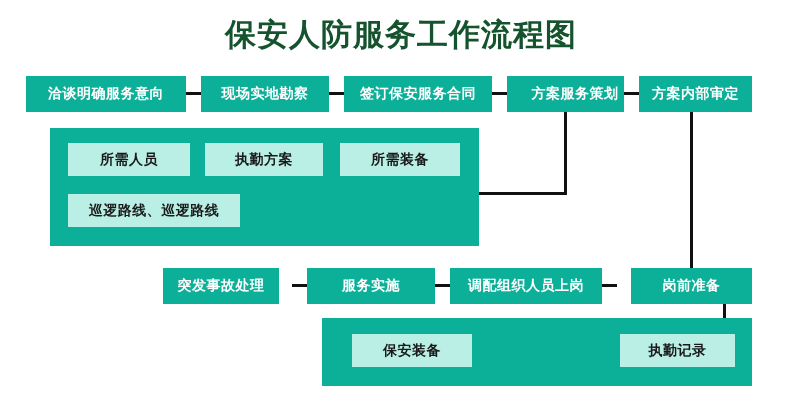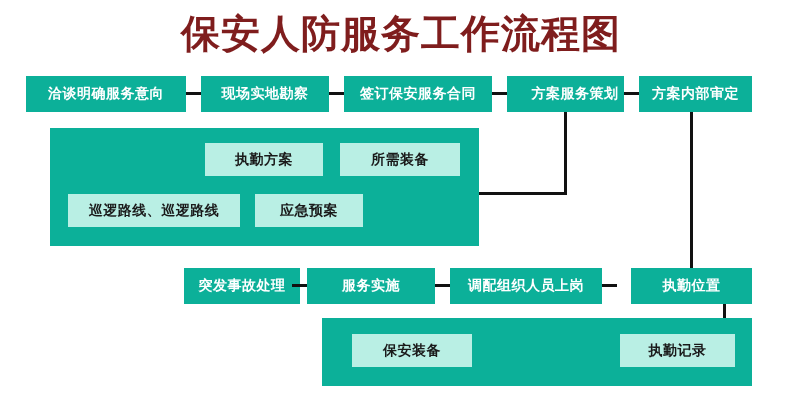--- a/index.html
+++ b/index.html
@@ -16,22 +16,22 @@
     height: 417px;
     background: #ffffff;
     overflow: hidden;
   }
   #title {
     position: absolute;
     left: 0;
     top: 14px;
     width: 802px;
     text-align: center;
-    color: #7f1d1d;
-    font-size: 39px;
+    color: #14532d;
+    font-size: 31px;
     font-weight: bold;
     letter-spacing: 1px;
     line-height: 40px;
     white-space: nowrap;
   }
   .node {
     position: absolute;
     background: #0CB099;
     color: #ffffff;
     font-size: 14px;
@@ -98,42 +98,42 @@
   <div class="node" style="left:639px; top:76px; width:113px; height:36px;">方案内部审定</div>
 
   <div class="conn-v" style="left:564px; top:112px; height:83px;"></div>
   <div class="conn-h" style="left:479px; top:192px; width:88px;"></div>
 
   <div class="conn-v" style="left:690px; top:112px; height:156px;"></div>
 
   <div class="panel" style="left:50px; top:128px; width:429px; height:118px;">
   </div>
 
+  <div class="subnode" style="left:68px; top:143px; width:122px; height:33px;">所需人员</div>
 
   <div class="subnode" style="left:205px; top:143px; width:118px; height:33px;">执勤方案</div>
 
   <div class="subnode" style="left:340px; top:143px; width:120px; height:33px;">所需装备</div>
 
   <div class="subnode" style="left:68px; top:194px; width:172px; height:33px;">巡逻路线、巡逻路线</div>
 
-  <div class="subnode" style="left:255px; top:194px; width:108px; height:33px;">应急预案</div>
 
-  <div class="node" style="left:163px; top:268px; width:116px; height:36px;margin-left:21px;">突发事故处理</div>
+  <div class="node" style="left:163px; top:268px; width:116px; height:36px;">突发事故处理</div>
 
   <div class="conn-h" style="left:292px; top:284px; width:15px;"></div>
 
   <div class="node" style="left:307px; top:268px; width:128px; height:36px;">服务实施</div>
 
   <div class="conn-h" style="left:435px; top:284px; width:15px;"></div>
 
   <div class="node" style="left:450px; top:268px; width:152px; height:36px;">调配组织人员上岗</div>
 
   <div class="conn-h" style="left:602px; top:284px; width:15px;"></div>
 
-  <div class="node" style="left:631px; top:268px; width:121px; height:36px;">执勤位置</div>
+  <div class="node" style="left:631px; top:268px; width:121px; height:36px;">岗前准备</div>
 
   <div class="conn-v" style="left:723px; top:304px; height:14px;"></div>
 
   <div class="panel" style="left:322px; top:318px; width:430px; height:68px;">
   </div>
 
   <div class="subnode" style="left:352px; top:334px; width:120px; height:33px;">保安装备</div>
 
 
   <div class="subnode" style="left:620px; top:334px; width:115px; height:33px;">执勤记录</div>

